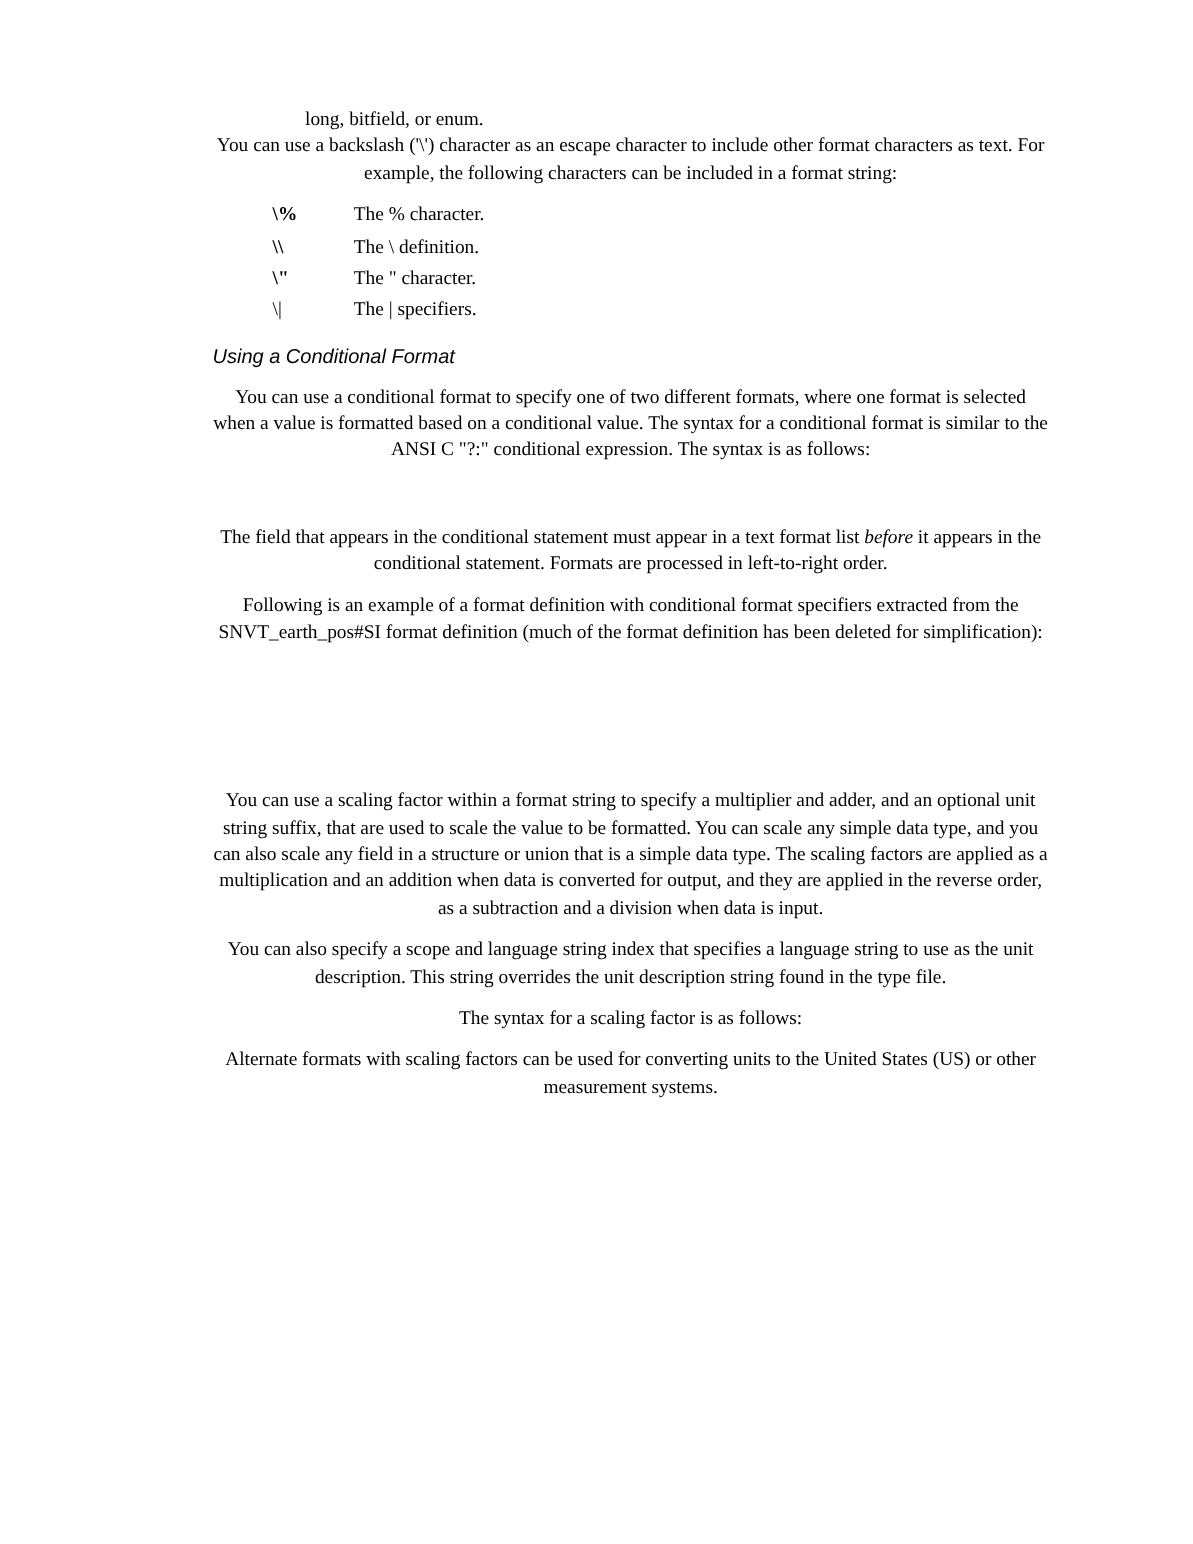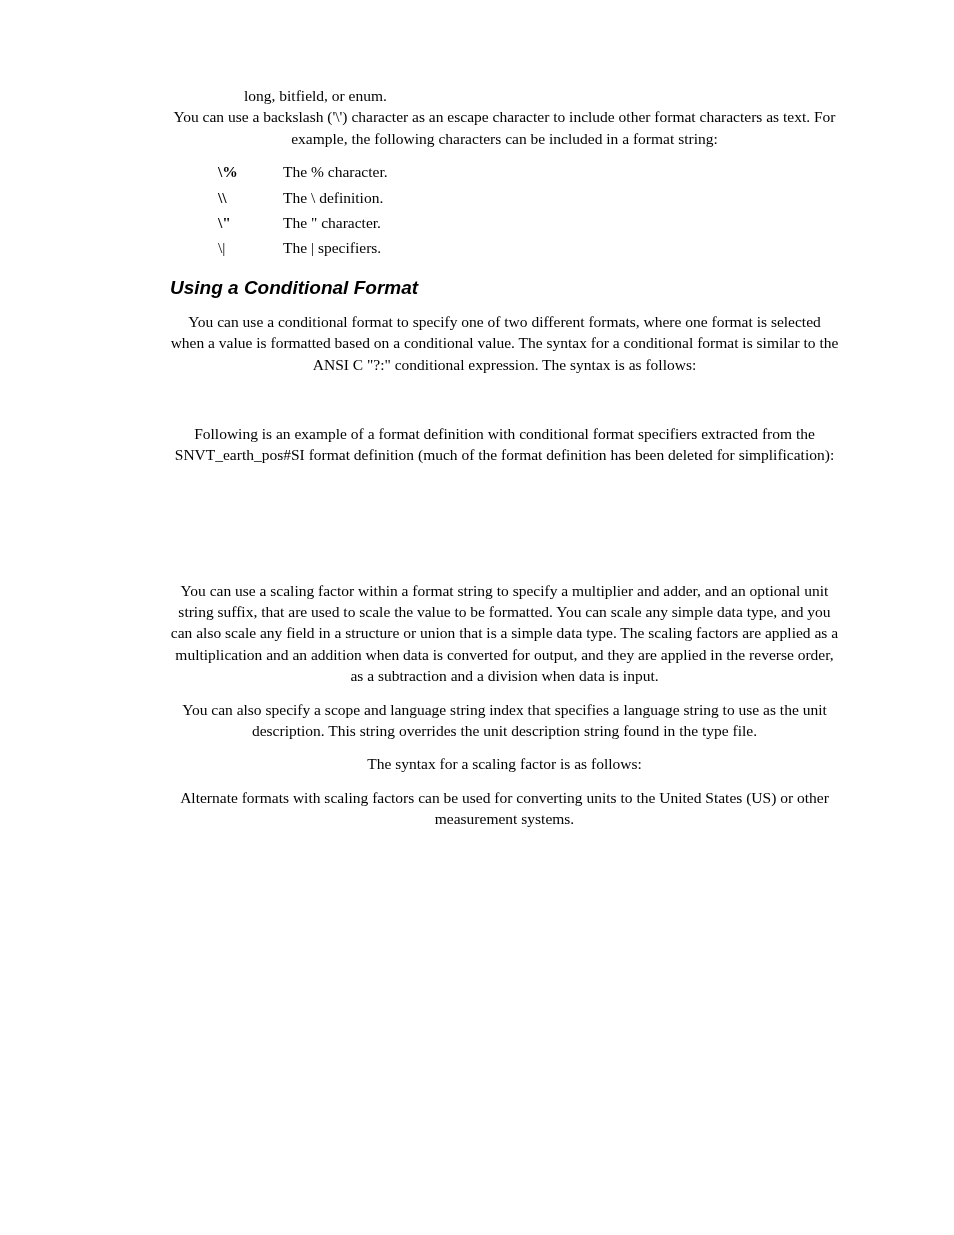--- a/index.html
+++ b/index.html
@@ -36,23 +36,23 @@
     font-weight: bold;
   }
   .escape-key.light {
     font-weight: normal;
   }
   .escape-val {
     flex: 1;
   }
   h2.section {
     font-family: "Century Gothic", "Avant Garde", "Trebuchet MS", sans-serif;
-    font-weight: bold;
+    font-weight: normal;
     font-style: italic;
-    font-size: 19px;
+    font-size: 16px;
     margin: 16px 0 10px 0;
     color: #000;
   }
   .bold { font-weight: bold; }
   .italic { font-style: italic; }
   .spacer-sm { height: 36px; }
   .spacer-lg { height: 102px; }
 </style>
 </head>
 <body>
@@ -82,20 +82,23 @@
     </div>
   </div>
 
   <h2 class="section">Using a Conditional Format</h2>
 
   <p>You can use a conditional format to specify one of two different formats, where one format is selected when a value is formatted based on a conditional value.  The syntax for a conditional format is similar to the ANSI C "?:" conditional expression.  The syntax is as follows:</p>
 
   <div class="spacer-sm"></div>
 
 
+  <p>
+    <span>The field that appears in the conditional statement must appear in a text format list </span><span class="italic">before</span><span> it appears in the conditional statement.  Formats are processed in left-to-right order.</span>
+  </p>
 
   <p>Following is an example of a format definition with conditional format specifiers extracted from the SNVT_earth_pos#SI format definition (much of the format definition has been deleted for simplification):</p>
 
   <div class="spacer-lg"></div>
 
 
   <p>You can use a scaling factor within a format string to specify a multiplier and adder, and an optional unit string suffix, that are used to scale the value to be formatted.  You can scale any simple data type, and you can also scale any field in a structure or union that is a simple data type.  The scaling factors are applied as a multiplication and an addition when data is converted for output, and they are applied in the reverse order, as a subtraction and a division when data is input.</p>
   <p>You can also specify a scope and language string index that specifies a language string to use as the unit description.  This string overrides the unit description string found in the type file.</p>
   <p>The syntax for a scaling factor is as follows:</p>
   <p>Alternate formats with scaling factors can be used for converting units to the United States (US) or other measurement systems.</p>

